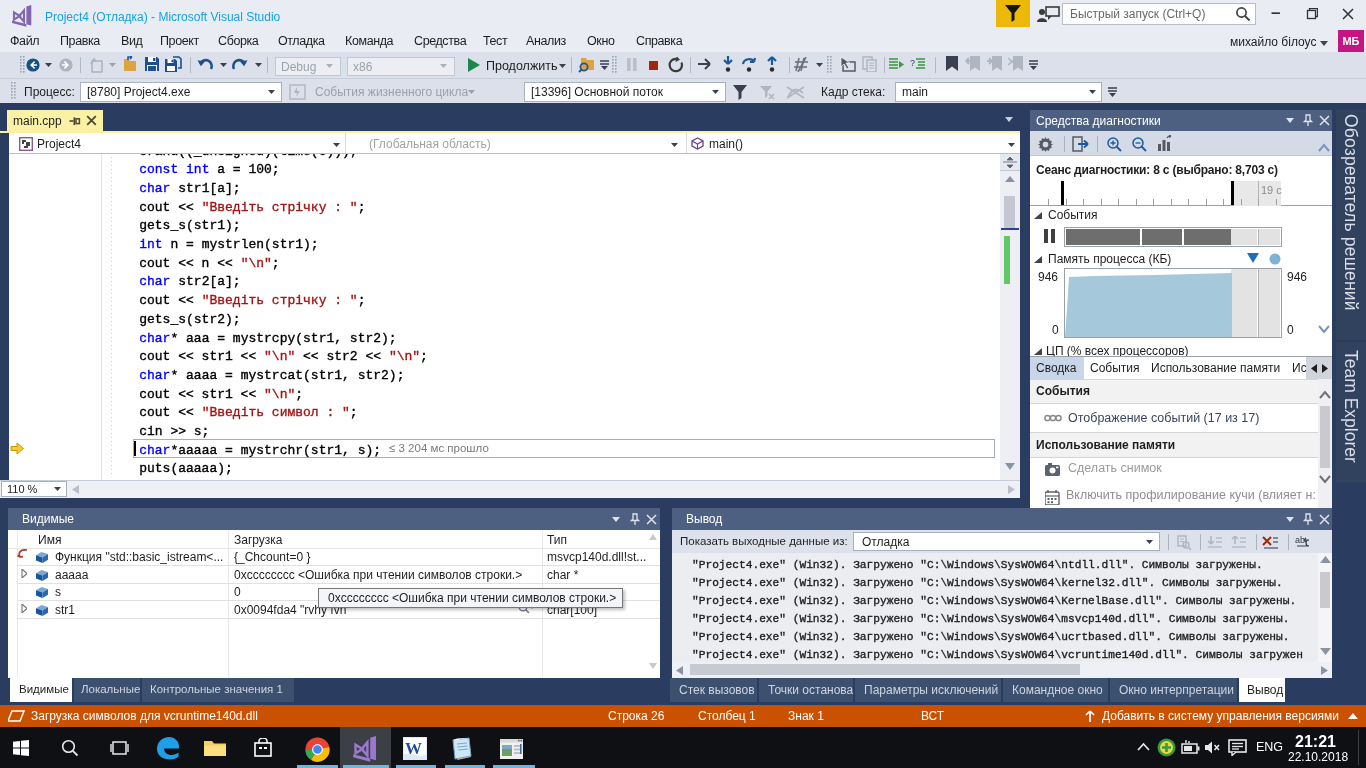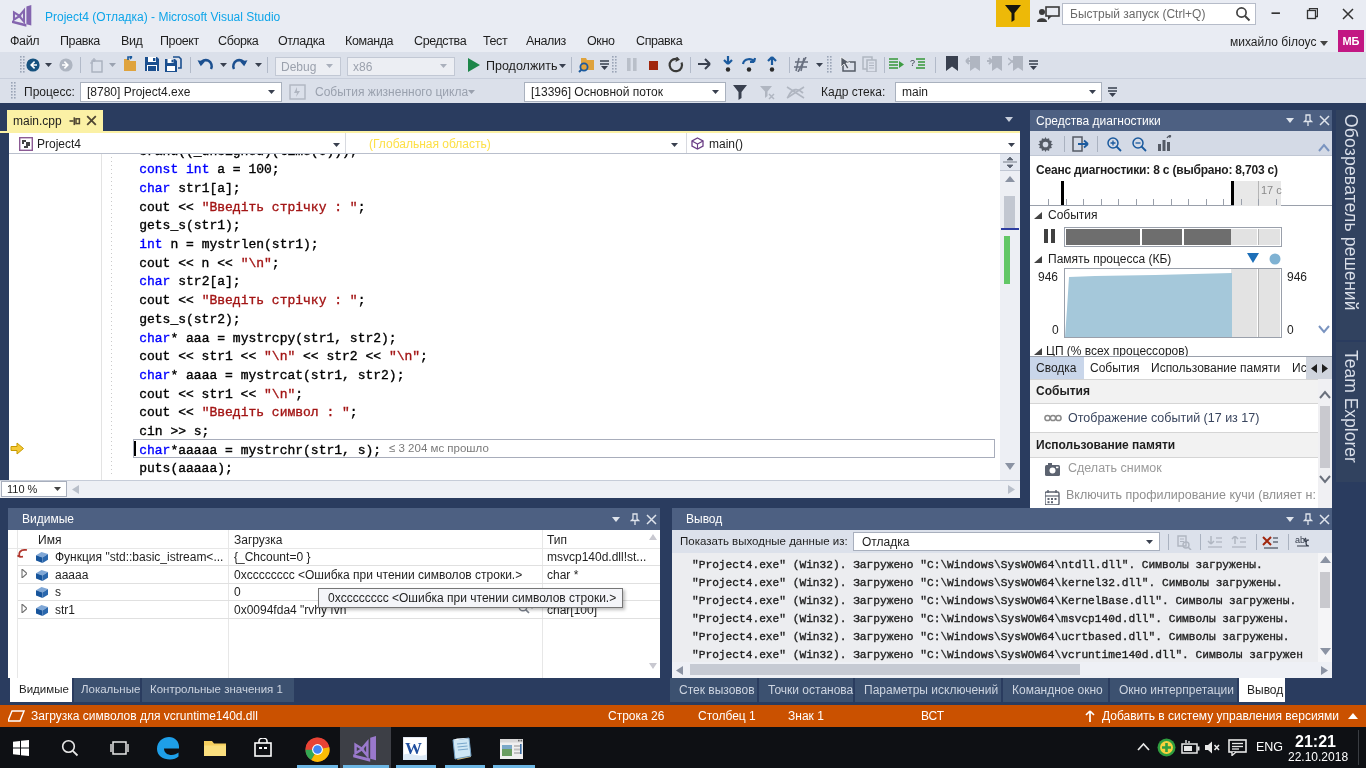--- a/index.html
+++ b/index.html
@@ -357,21 +357,21 @@
 <div style="position:absolute;left:9px;top:133px;width:1011px;height:21px;background:#fff;border-bottom:1px solid #b9bfcc;"></div>
 <svg style="position:absolute;left:19px;top:137px;" width="14" height="14" viewBox="0 0 14 14">
       <rect x="0.7" y="0.7" width="12.6" height="12.6" fill="#fff" stroke="#8b5a94" stroke-width="1.4"></rect>
       <path d="M3,3 L7,3 L7,5 L5,5 L5,7 L3,7 Z M7,5 L11,5 L11,9 L9,9 L9,11 L5,11 L5,9 L7,9 Z" fill="#444"></path>
     </svg>
 <div style="position:absolute;left:37px;top:137px;font-size:12px;color:#1e1e1e;white-space:pre;">Project4</div>
 <svg style="position:absolute;left:333px;top:143px;" width="8" height="5" viewBox="0 0 8 5">
       <path d="M0,0 L7,0 L3.5,4 Z" fill="#39404f"></path>
     </svg>
 <div style="position:absolute;left:345px;top:133px;width:1px;height:20px;background:#d8dae0;"></div>
-<div style="position:absolute;left:369px;top:137px;font-size:12px;color:#fde047;white-space:pre;">(Глобальная область)</div>
+<div style="position:absolute;left:369px;top:137px;font-size:12px;color:#a3a3a3;white-space:pre;">(Глобальная область)</div>
 <svg style="position:absolute;left:671px;top:143px;" width="8" height="5" viewBox="0 0 8 5">
       <path d="M0,0 L7,0 L3.5,4 Z" fill="#39404f"></path>
     </svg>
 <div style="position:absolute;left:686px;top:133px;width:1px;height:20px;background:#d8dae0;"></div>
 <svg style="position:absolute;left:691px;top:137px;" width="13" height="13" viewBox="0 0 13 13">
       <path d="M6.5,1 L12,4 L12,9 L6.5,12 L1,9 L1,4 Z" fill="none" stroke="#6b3f86" stroke-width="1.3"></path>
       <path d="M1,4 L6.5,7 L12,4 M6.5,7 L6.5,12" fill="none" stroke="#6b3f86" stroke-width="1.1"></path>
     </svg>
 <div style="position:absolute;left:709px;top:137px;font-size:12px;color:#1e1e1e;white-space:pre;">main()</div>
 <svg style="position:absolute;left:1008px;top:143px;" width="8" height="5" viewBox="0 0 8 5">
@@ -472,21 +472,21 @@
         <rect x="5.5" y="5" width="3" height="11"></rect>
         <rect x="10" y="7" width="3" height="9"></rect>
       </g>
       <path d="M10,3 A4 4 0 0 1 14 1 M14,1 l-2,-1 M14,1 l-1.6,1.6" stroke="#555b66" stroke-width="1.3" fill="none"></path>
     </svg>
 <div style="position:absolute;left:1036px;top:163px;font-size:12px;color:#1e1e1e;white-space:pre;font-weight:bold;letter-spacing:-0.2px;">Сеанс диагностики: 8 с (выбрано: 8,703 с)</div>
 <div style="position:absolute;left:1030px;top:181px;width:302px;height:25px;background:#fff;border-bottom:1px solid #9aa0ab;"></div>
 <div style="position:absolute;left:1234px;top:181px;width:24px;height:25px;background:#e8e8e8;"></div>
 <div style="position:absolute;left:1259px;top:181px;width:22px;height:25px;background:#e8e8e8;"></div>
 <div style="position:absolute;left:1258px;top:181px;width:1px;height:25px;background:#b5b5b5;"></div>
-<div style="position:absolute;left:1261px;top:184px;font-size:11px;color:#8a8a8a;white-space:pre;">17 с</div>
+<div style="position:absolute;left:1261px;top:184px;font-size:11px;color:#8a8a8a;white-space:pre;">19 с</div>
 <div style="position:absolute;left:1048.0px;top:199px;width:1px;height:6px;background:#9aa0ab;"></div>
 <div style="position:absolute;left:1065.5px;top:199px;width:1px;height:6px;background:#9aa0ab;"></div>
 <div style="position:absolute;left:1083.0px;top:199px;width:1px;height:6px;background:#9aa0ab;"></div>
 <div style="position:absolute;left:1100.5px;top:199px;width:1px;height:6px;background:#9aa0ab;"></div>
 <div style="position:absolute;left:1118.0px;top:199px;width:1px;height:6px;background:#9aa0ab;"></div>
 <div style="position:absolute;left:1135.5px;top:199px;width:1px;height:6px;background:#9aa0ab;"></div>
 <div style="position:absolute;left:1153.0px;top:199px;width:1px;height:6px;background:#9aa0ab;"></div>
 <div style="position:absolute;left:1170.5px;top:199px;width:1px;height:6px;background:#9aa0ab;"></div>
 <div style="position:absolute;left:1188.0px;top:199px;width:1px;height:6px;background:#9aa0ab;"></div>
 <div style="position:absolute;left:1205.5px;top:199px;width:1px;height:6px;background:#9aa0ab;"></div>

